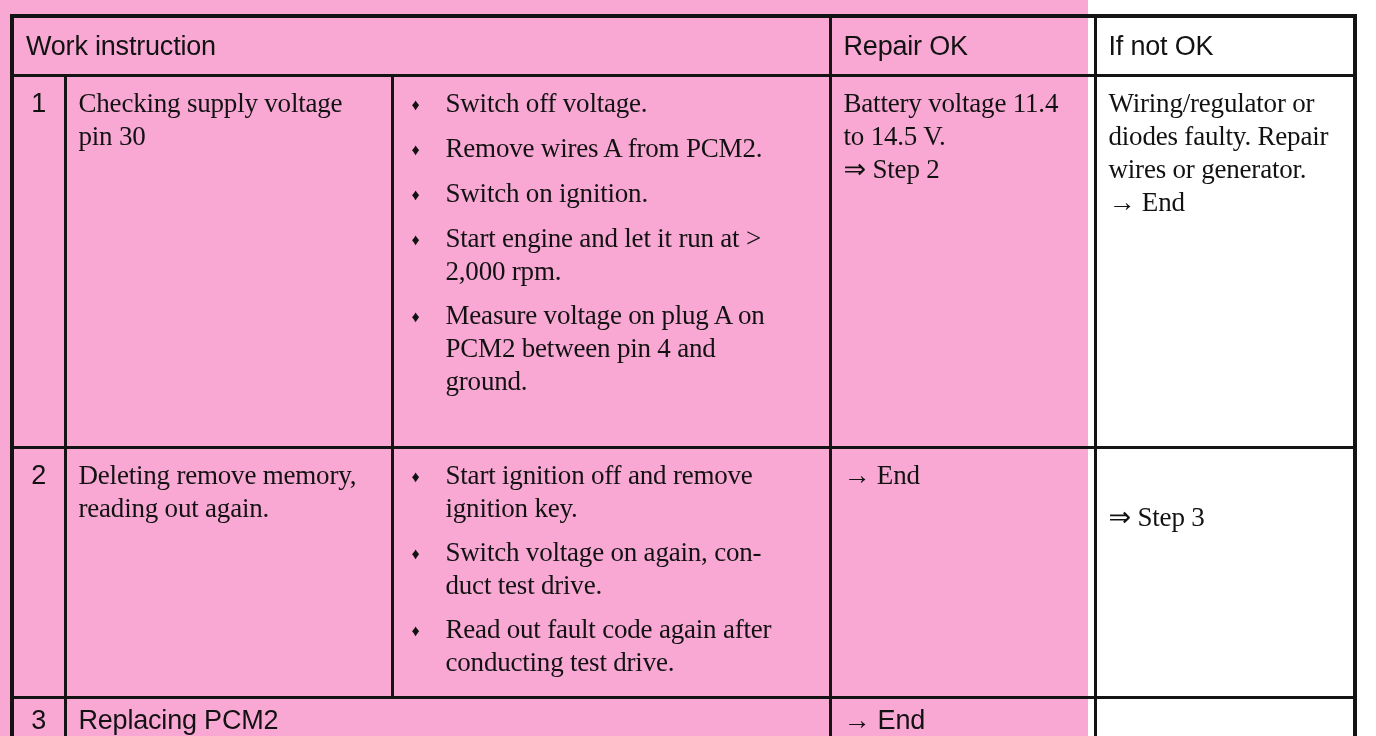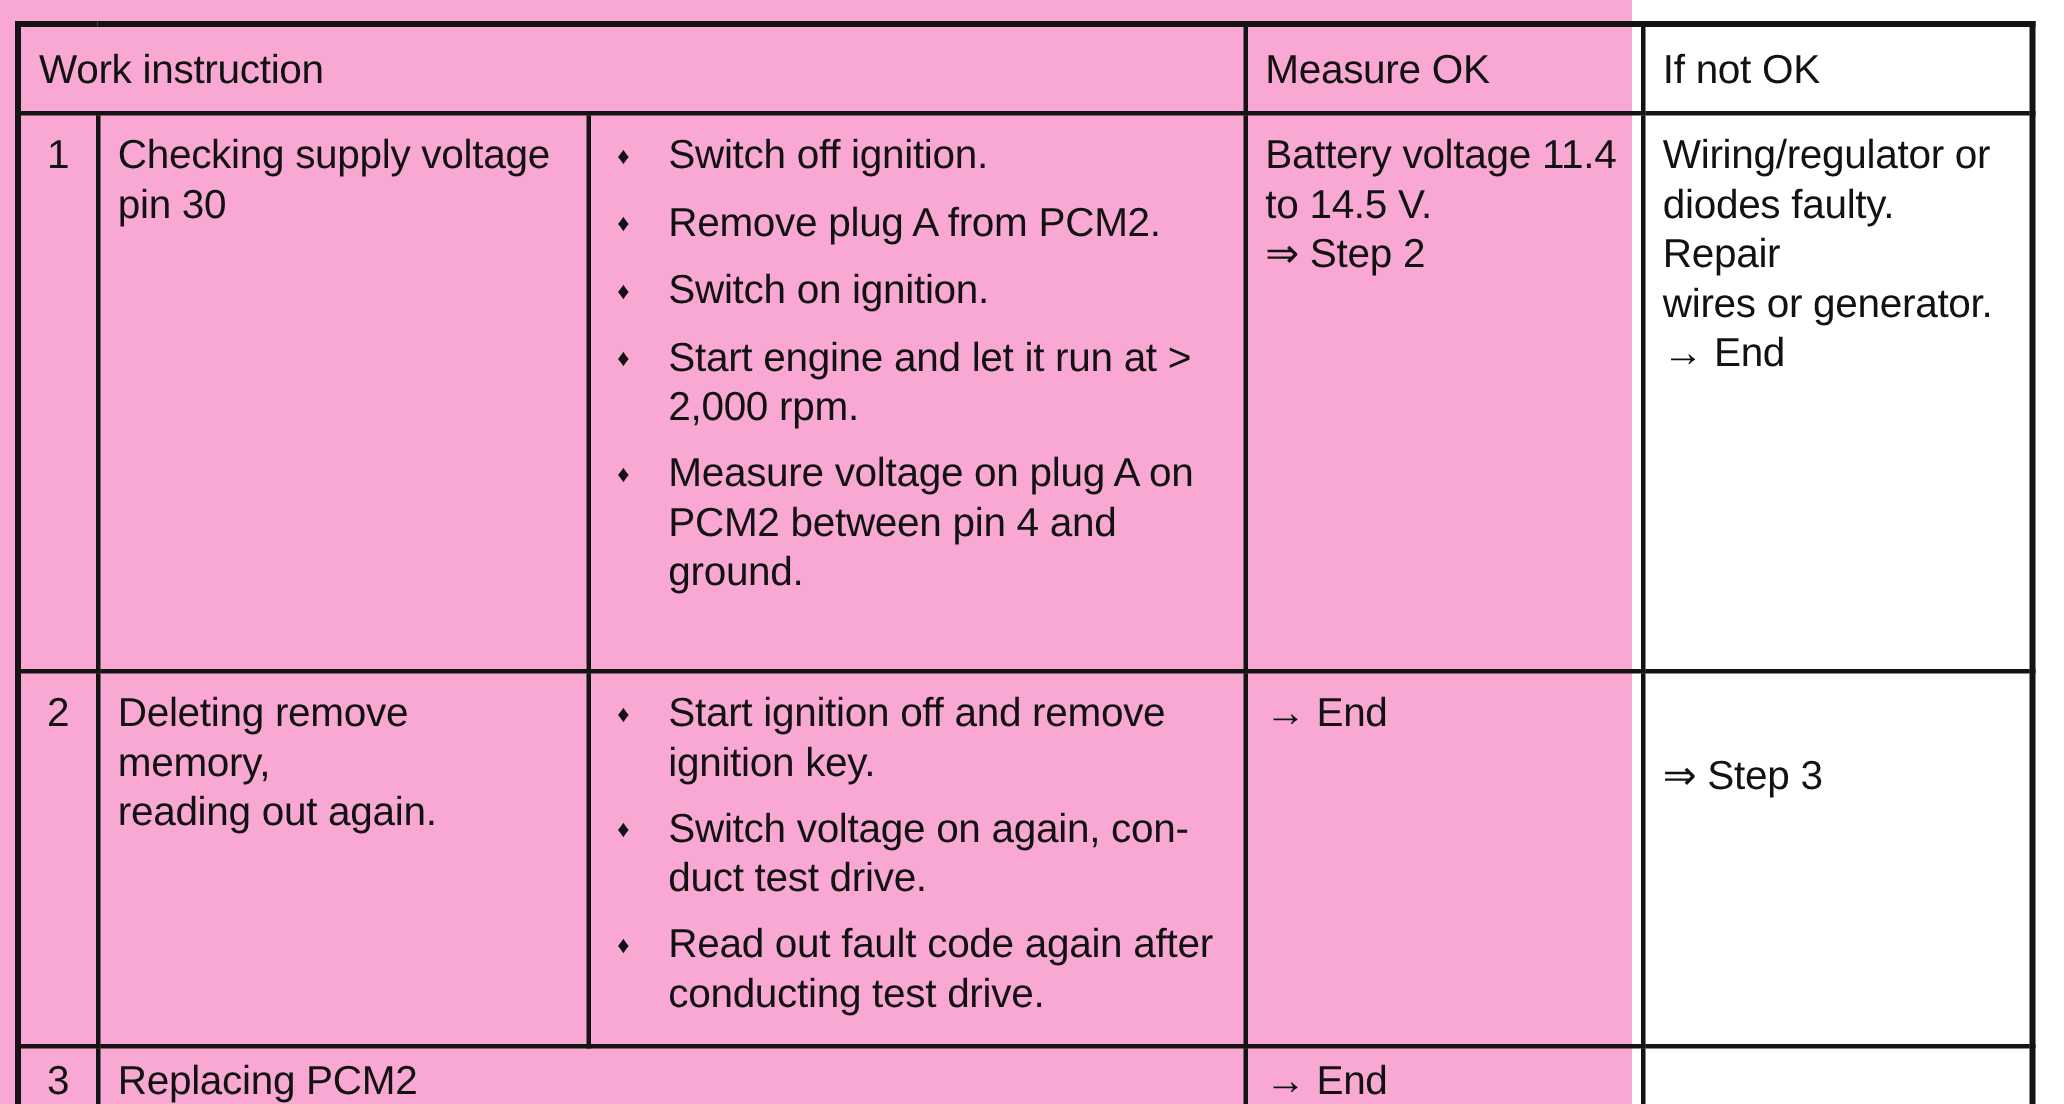--- a/index.html
+++ b/index.html
@@ -41,21 +41,21 @@
     vertical-align: middle;
     padding-top: 4px;
     padding-bottom: 4px;
     height: 48px;
   }
   td.num-cell {
     text-align: center;
     padding-left: 2px;
     padding-right: 2px;
   }
-  .preline { white-space: pre-line; }
+  .preline { white-space: pre-line; font-family: Liberation Serif, serif; }
   td.vmid {
     vertical-align: middle;
     padding-top: 2px;
     padding-bottom: 2px;
   }
   
   .bullet {
     display: flex;
     align-items: flex-start;
     margin: 0 0 11px 6px;
@@ -85,39 +85,39 @@
       <col style="width:265px">
       <col style="width:260px">
     </colgroup>
 
     <tbody>
         <tr class="header-row">
       <td colspan="3">
         <span>Work instruction</span>
       </td>
       <td>
-        <span>Measure OK</span>
+        <span>Repair OK</span>
       </td>
       <td>
         <span>If not OK</span>
       </td>
     </tr>
 
     <tr class="row-1">
       <td class="num-cell">1</td>
       <td class="preline">Checking supply voltage
 pin 30</td>
       <td>
         <div class="bullet">
           <span class="diamond">♦</span>
-          <span class="btext preline">Switch off ignition.</span>
+          <span class="btext preline">Switch off voltage.</span>
         </div>
         <div class="bullet">
           <span class="diamond">♦</span>
-          <span class="btext preline">Remove plug A from PCM2.</span>
+          <span class="btext preline">Remove wires A from PCM2.</span>
         </div>
         <div class="bullet">
           <span class="diamond">♦</span>
           <span class="btext preline">Switch on ignition.</span>
         </div>
         <div class="bullet">
           <span class="diamond">♦</span>
           <span class="btext preline">Start engine and let it run at &gt;
 2,000 rpm.</span>
         </div>

